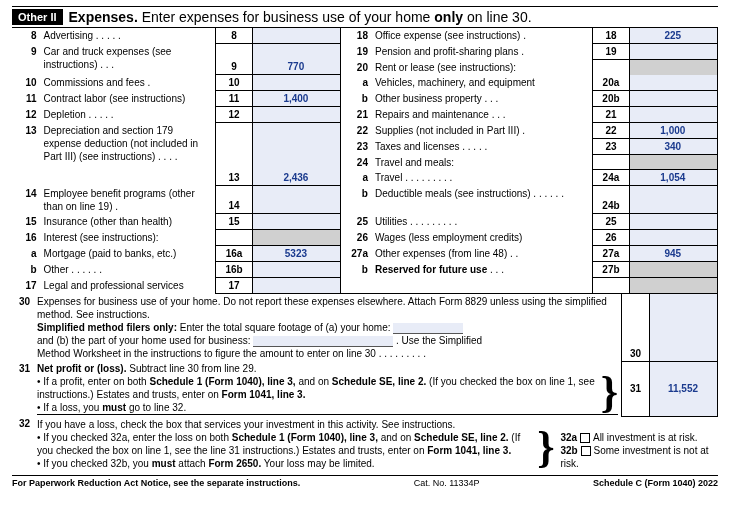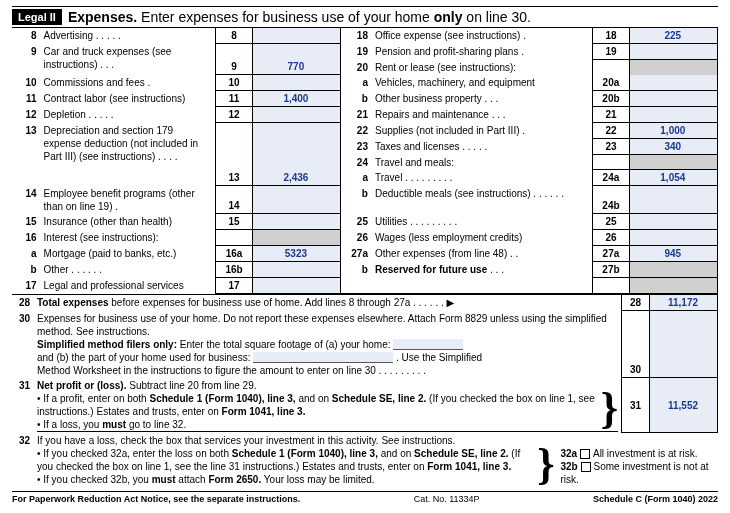--- a/index.html
+++ b/index.html
@@ -24,21 +24,21 @@
   .footer { display: flex; justify-content: space-between; border-top: 1px solid #000; padding-top: 2px; font-size: 9px; margin-top: 4px; }
   .checkbox { display: inline-block; width: 10px; height: 10px; border: 1px solid #000; vertical-align: middle; margin-right: 3px; }
   .totals-row td { border-top: 1px solid #000; }
 </style>
 </head>
 <body>
 
 <div class="page">
 
   <div class="part-header">
-    <div class="part-label">Legal II</div>
+    <div class="part-label">Other II</div>
     <div class="part-title">
       <span class="bold">Expenses.</span><span> Enter expenses for business use of your home </span><span class="bold">only</span><span> on line 30.</span>
     </div>
   </div>
 
   <table>
 
     <tbody>
         <tr class="row">
       <td class="num-col">8</td>
@@ -193,41 +193,35 @@
       <td class="box-val"></td>
       <td colspan="2"></td>
       <td class="box-num gray"></td>
           <td class="box-val gray"></td>
     </tr>
   </tbody>
     </table>
 
   <table>
     <tbody>
-        <tr class="row totals-row">
-      <td class="num-col">28</td>
-      <td class="desc-col"><span class="bold">Total expenses</span><span> before expenses for business use of home. Add lines 8 through 27a . . . . . . ▶</span></td>
-      <td class="box-num">28</td>
-      <td class="box-val">11,172</td>
-    </tr>
     <tr class="row">
       <td class="num-col">30</td>
       <td class="desc-col">
         <div>Expenses for business use of your home. Do not report these expenses elsewhere. Attach Form 8829 unless using the simplified method. See instructions.</div>
         <div><span class="bold">Simplified method filers only:</span><span> Enter the total square footage of (a) your home:</span> <span class="inline-input"></span></div>
         <div><span>and (b) the part of your home used for business:</span> <span class="inline-input" style="min-width:140px"></span> <span>. Use the Simplified</span></div>
         <div>Method Worksheet in the instructions to figure the amount to enter on line 30  . . . . . . . . .</div>
       </td>
       <td class="box-num" style="vertical-align:bottom">30</td>
       <td class="box-val" style="vertical-align:bottom"></td>
     </tr>
     <tr class="row">
       <td class="num-col">31</td>
       <td class="desc-col">
-        <div><span class="bold">Net profit or (loss).</span><span> Subtract line 20 from line 29.</span></div>
+        <div><span class="bold">Net profit or (loss).</span><span> Subtract line 30 from line 29.</span></div>
         <table style="width:100%">
               <tbody>
                 <tr>
           <td style="padding:0">
             <div><span>• If a profit, enter on both </span><span class="bold">Schedule 1 (Form 1040), line 3,</span><span> and on </span><span class="bold">Schedule SE, line 2.</span><span> (If you checked the box on line 1, see instructions.) Estates and trusts, enter on </span><span class="bold">Form 1041, line 3.</span></div>
             <div><span>• If a loss, you </span><span class="bold">must</span><span> go to line 32.</span></div>
           </td>
           <td style="width:14px;vertical-align:middle;padding:0"><span class="bracket">}</span></td>
         </tr>
               </tbody>

